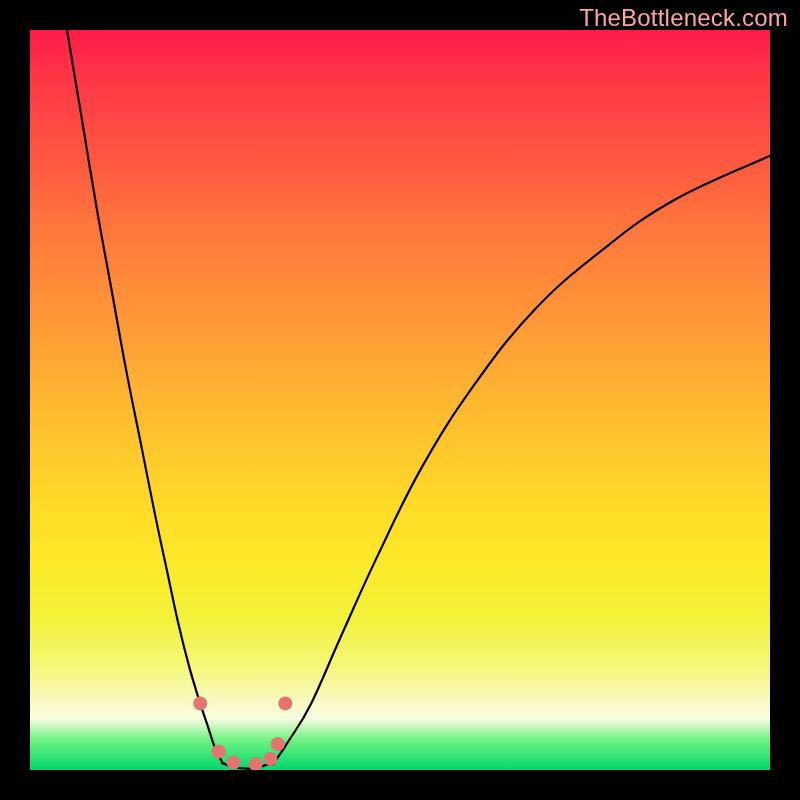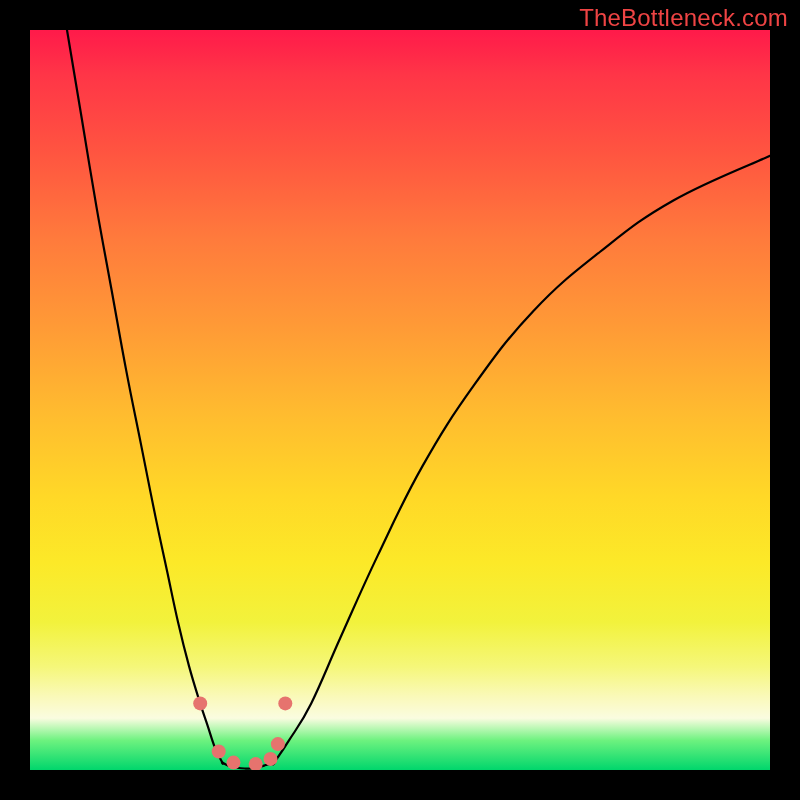--- a/index.html
+++ b/index.html
@@ -14,21 +14,21 @@
   .frame {
     position: relative;
     width: 800px;
     height: 800px;
     background: #000;
   }
   .watermark {
     position: absolute;
     top: 4px;
     right: 12px;
-    color: #ef4444;
+    color: #fca5a5;
     font-size: 24px;
     font-weight: 500;
     letter-spacing: 0.2px;
     z-index: 10;
   }
   .plot-area {
     position: absolute;
     left: 30px;
     top: 30px;
     width: 740px;

